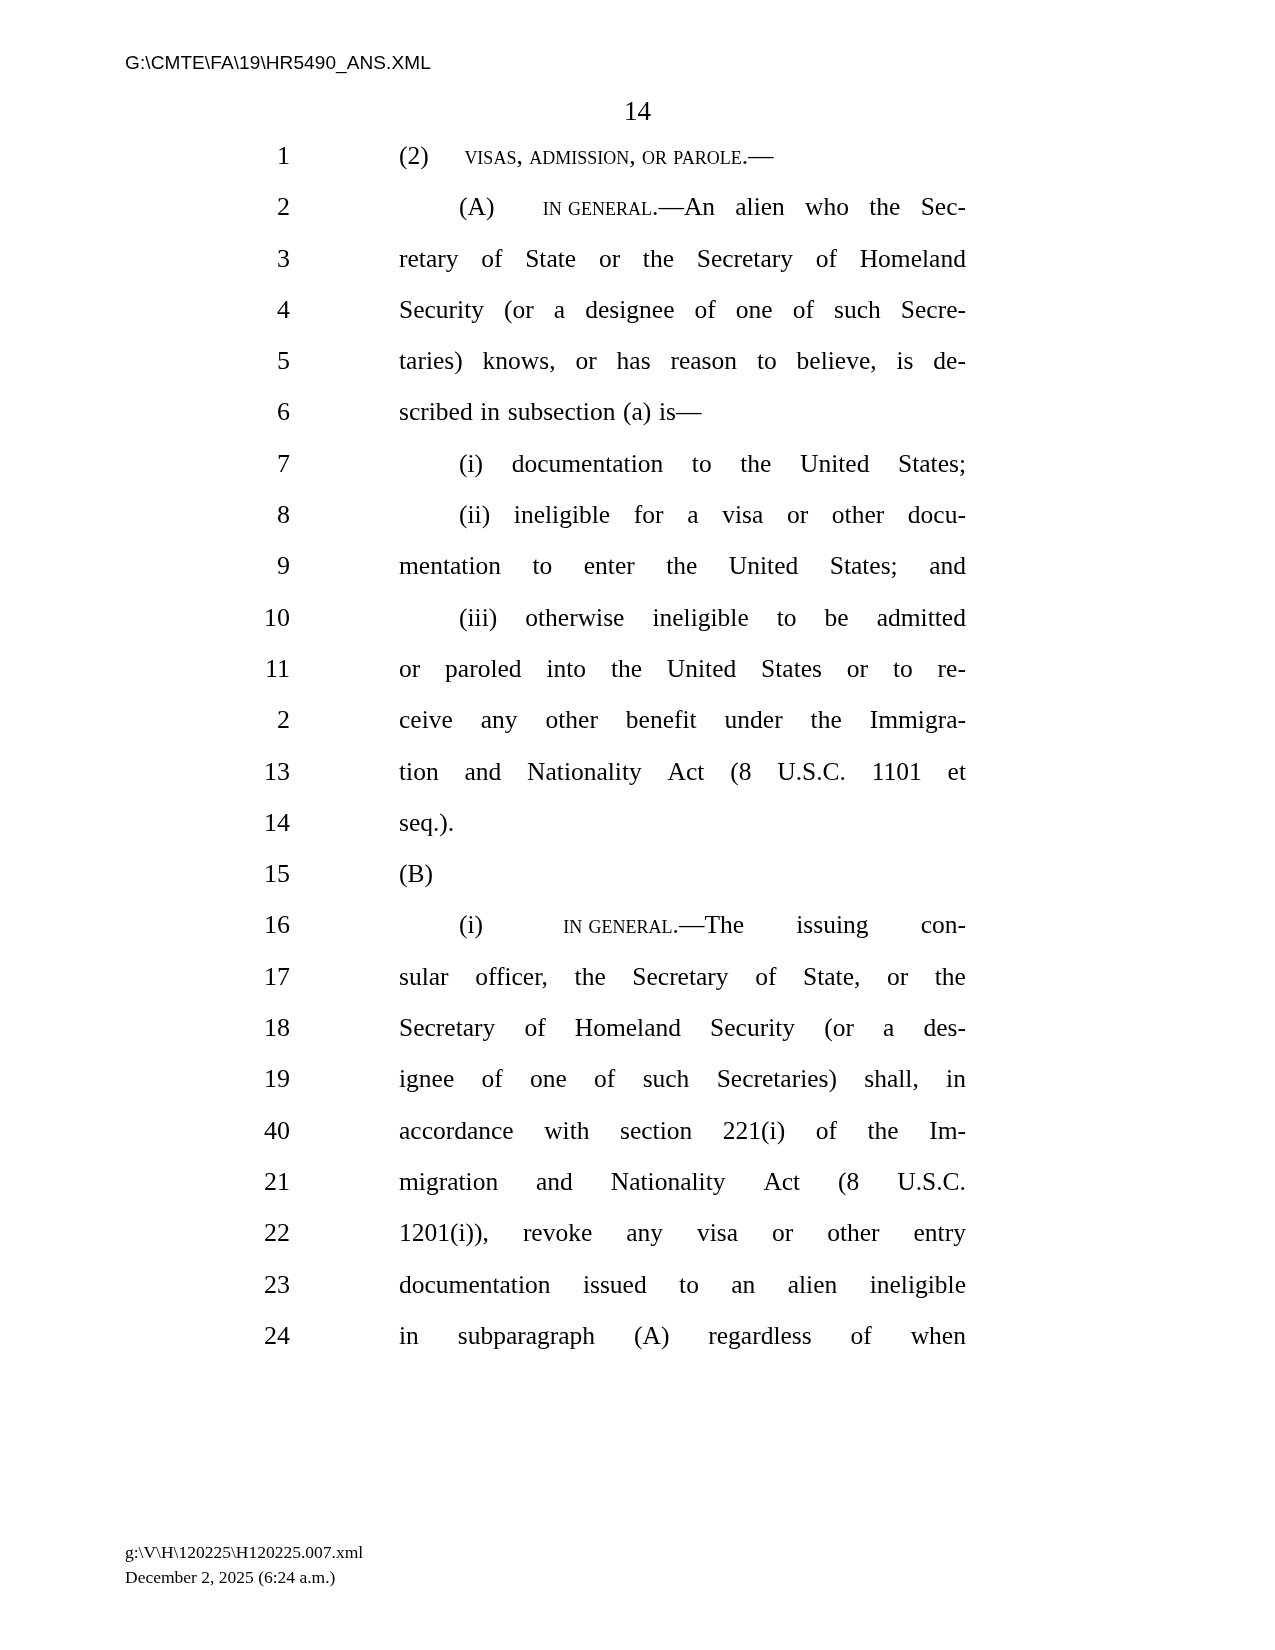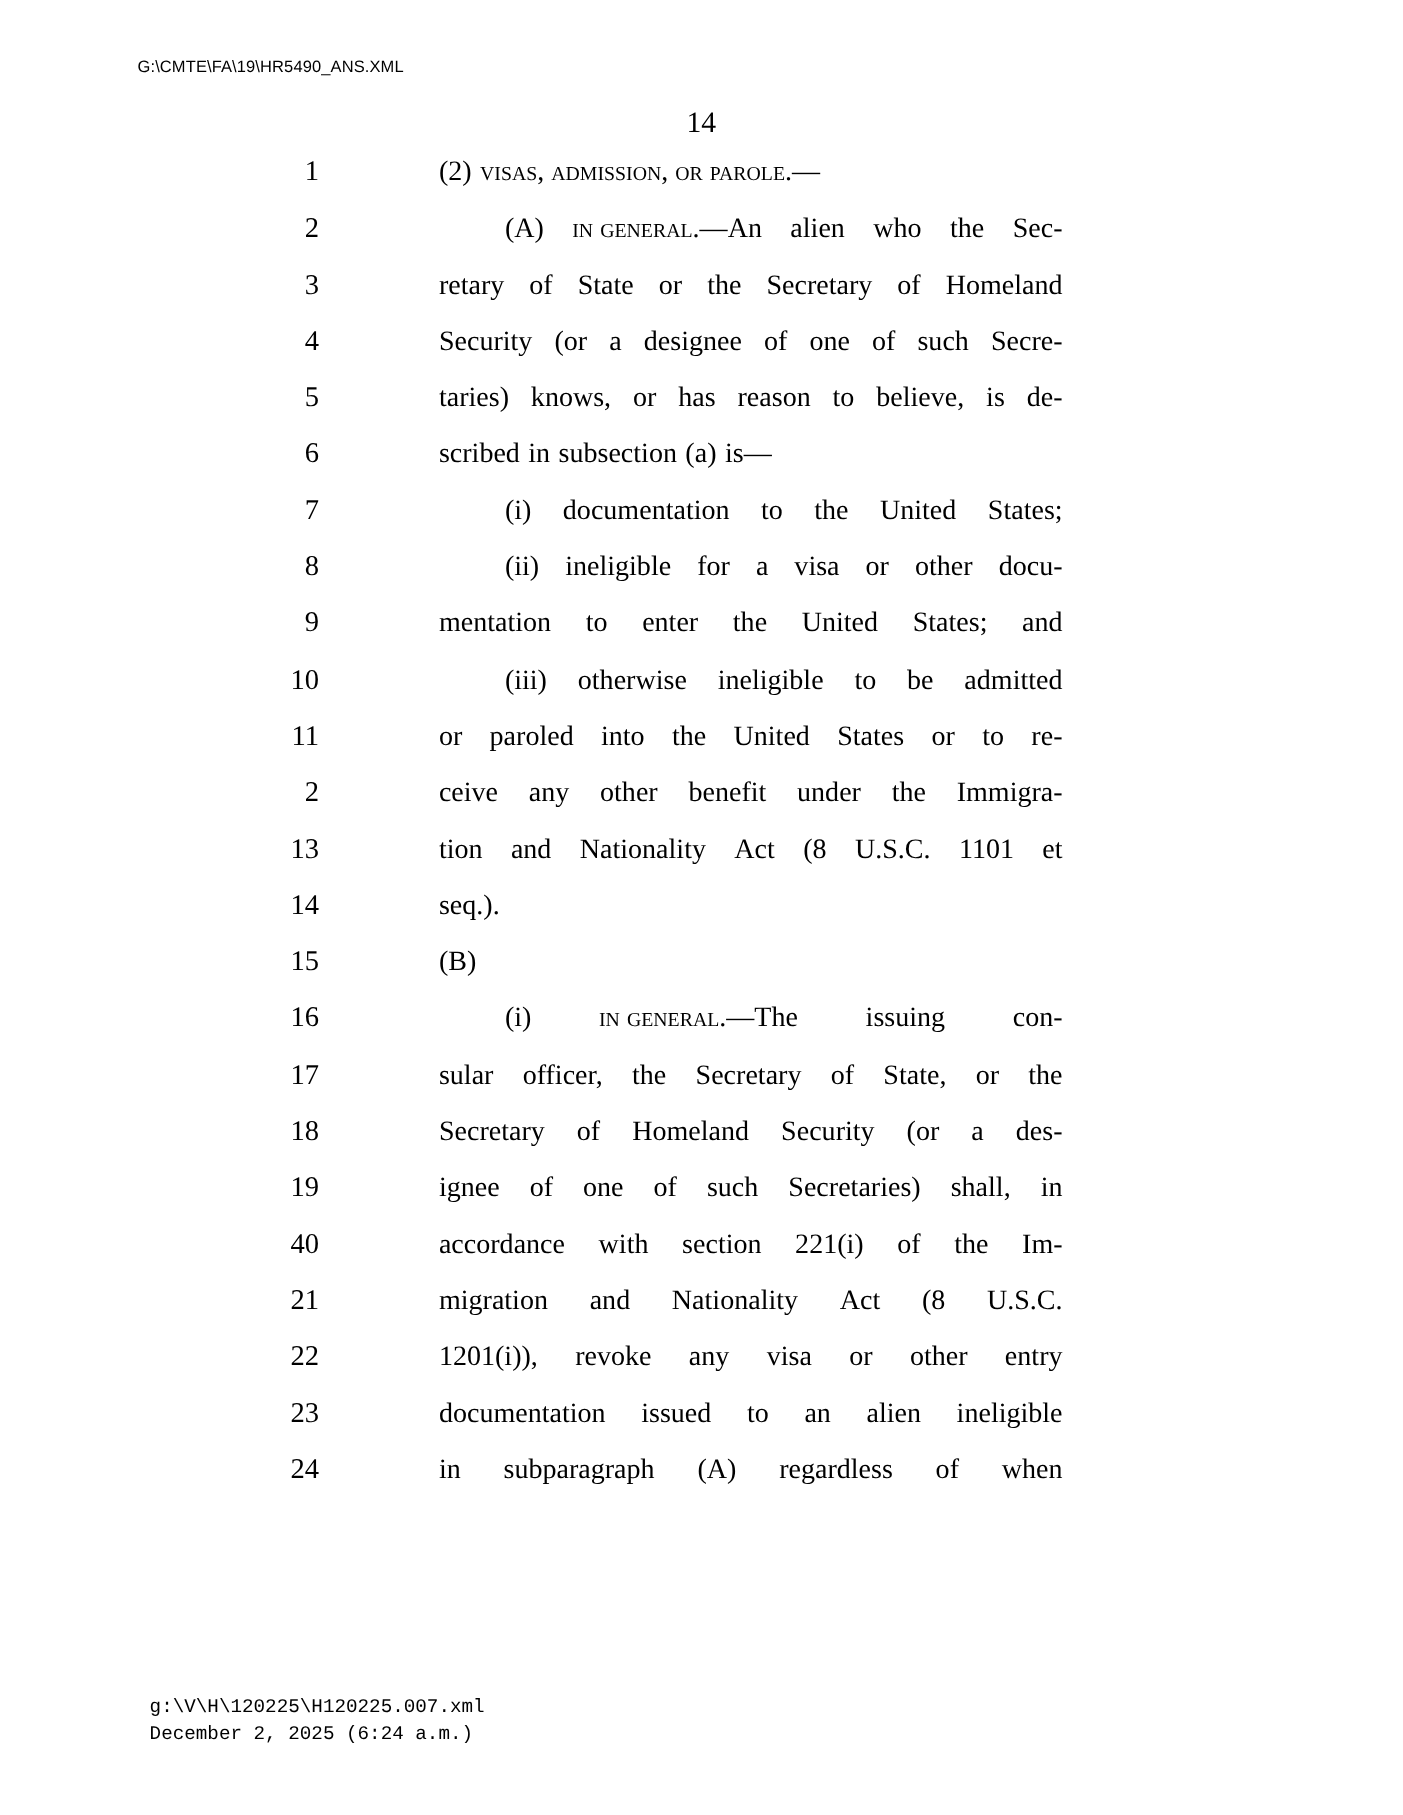--- a/index.html
+++ b/index.html
@@ -22,29 +22,29 @@
     width: 1275px;
     height: 1650px;
   }
 
   
   .doc-header {
     position: absolute;
     left: 125px;
     top: 52px;
     font-family: "Liberation Sans", "DejaVu Sans", sans-serif;
-    font-size: 15px;
+    font-size: 19px;
     letter-spacing: 0.1px;
     white-space: nowrap;
   }
   .doc-footer {
     position: absolute;
-    left: 136px;
+    left: 125px;
     top: 1540px;
-    font-family: Liberation Mono, monospace;
+    font-family: Liberation Serif, serif;
     font-size: 17.5px;
     line-height: 25px;
   }
   .doc-footer div { white-space: nowrap; }
 
   
   .page-number {
     position: absolute;
     left: 0;
     top: 96px;
@@ -92,20 +92,21 @@
   .just.ragged > span + span { margin-left: 0.30em; }
 
   
   .ind-para   { padding-left: 0px;  }   
   .ind-sub    { padding-left: 60px; }   
   .ind-clause { padding-left: 60px; }   
 
   .sc {
     font-variant: small-caps;
     text-transform: lowercase;
+    margin-left: 28px;
   }
   .sc::first-letter { text-transform: uppercase; }
 </style>
 </head>
 <body>
 
 <div class="page">
 
   <div class="doc-header">G:\CMTE\FA\19\HR5490_ANS.XML</div>
 

